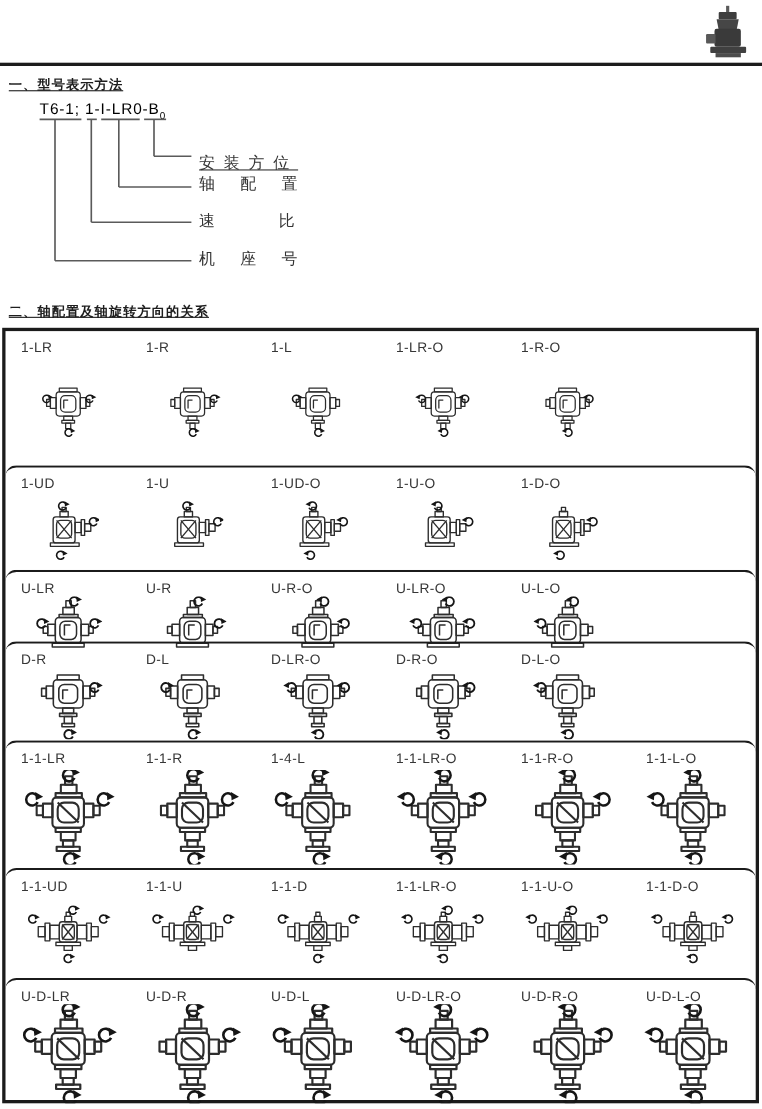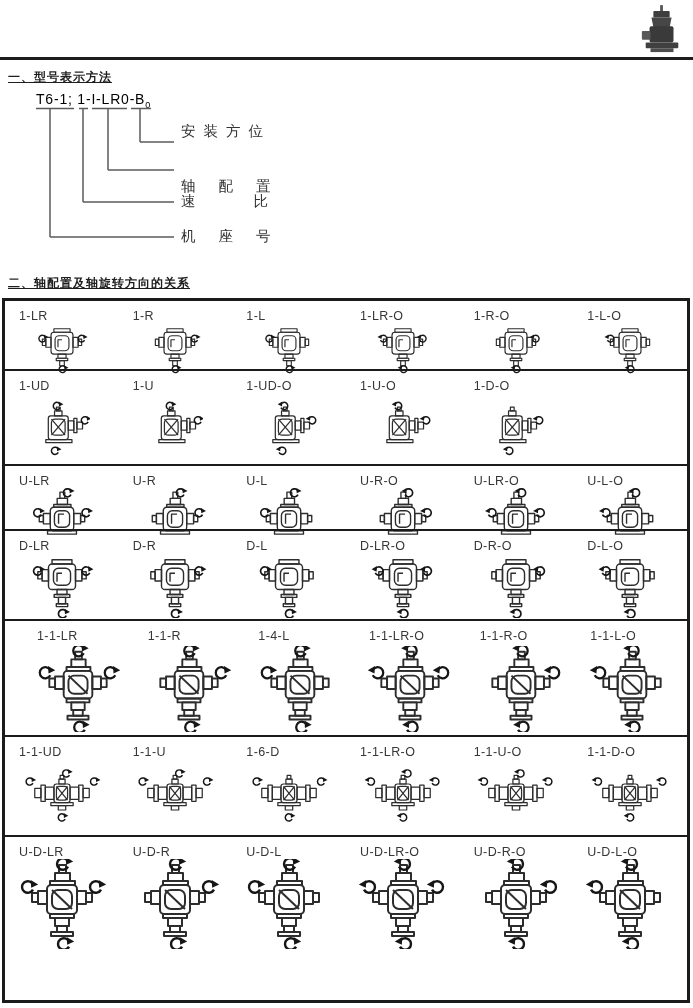--- a/index.html
+++ b/index.html
@@ -13,31 +13,31 @@
   .toprule{position:absolute;left:0;top:57px;width:693px;height:3px;background:#1c1c1c;}
   .h1,.h2{position:absolute;left:4px;margin:4px;font-size:12px;font-weight:bold;color:#1e1e1e;letter-spacing:1px;white-space:pre;text-decoration:underline;}
   .h1{top:65px;}
   .h2{top:271px;}
   
   .code{position:absolute;left:36px;top:91px;font-size:14px;letter-spacing:.8px;color:#000000;white-space:pre;}
   .code sub{font-size:9px;letter-spacing:0;}
   .leads{position:absolute;left:0;top:0;width:400px;height:260px;pointer-events:none;}
   .leads line{stroke:#5a5a5a;stroke-width:1.5;}
   .lg{position:absolute;left:181px;font-size:14.5px;color:#333;white-space:nowrap;line-height:17px;}
-  .lg0{top:123px;letter-spacing:8px;}
-  .lg1{top:178px;letter-spacing:23px;}
+  .lg0{top:141px;letter-spacing:8px;text-decoration:underline;}
+  .lg1{top:161px;letter-spacing:23px;font-family:Liberation Mono, monospace;}
   .lg2{top:193px;letter-spacing:58px;}
   .lg3{top:228px;letter-spacing:23px;}
   
   .matrix{
     position:absolute;left:2px;top:298px;width:688px;height:705px;
     border:3px solid #1b1b1b;box-sizing:border-box;display:flex;flex-direction:column;background:#fff;
   }
   .trow{display:grid;grid-template-columns:repeat(6,1fr);box-sizing:border-box;}
-  .trow + .trow{border-top:2px solid #1b1b1b;}
+  .trow + .trow{border-top:2px solid #1b1b1b;border-radius:10px;}
   .tcell{display:flex;flex-direction:column;align-items:center;min-width:0;}
   .clabel{
     align-self:flex-start;margin:8px 0 0 14px;font-size:12.5px;color:#363636;
     letter-spacing:.4px;white-space:nowrap;
   }
   .dwrap{flex:1;display:flex;align-items:center;justify-content:center;width:100%;}
   .gbx rect,.gbx line,.gbx path{fill:none;stroke:#2d2d2d;stroke-width:2;stroke-linejoin:round;}
   .defs{position:absolute;width:0;height:0;overflow:hidden;}
 </style>
 </head>
@@ -89,21 +89,21 @@
     </svg>
     <div class="lg lg0">安装方位</div>
     <div class="lg lg1">轴配置</div>
     <div class="lg lg2">速比</div>
     <div class="lg lg3">机座号</div>
   </div>
 
   <h2 class="h2">二、轴配置及轴旋转方向的关系</h2>
 
   <div class="matrix" id="matrix">
-      <div class="trow" style="height: 68px;">
+      <div class="trow" style="height: 122px;">
         <div class="tcell">
           <div class="clabel">1-LR</div>
           <div class="dwrap">
             <svg class="gbx" width="52" height="52" viewBox="0 0 90 90">
               <rect x="31" y="10" width="28" height="6"></rect>
               <rect x="26" y="16" width="38" height="38" rx="5"></rect>
               <rect x="33" y="22" width="24" height="26" rx="7"></rect>
               <path d="M38,42 v-13 h7"></path>
               <rect x="17" y="25" width="9" height="17"></rect>
               <rect x="11" y="28" width="6" height="11"></rect>
@@ -192,40 +192,20 @@
               <rect x="64" y="25" width="9" height="17"></rect>
               <rect x="73" y="28" width="6" height="11"></rect>
               <rect x="38" y="54" width="14" height="7"></rect>
               <rect x="35" y="61" width="20" height="4"></rect>
               <rect x="41" y="65" width="8" height="9"></rect>
               <use href="#rarr" transform="translate(79,27) scale(-1,1)"></use>
               <use href="#rarr" transform="translate(46,80) scale(-1,1)"></use>
             </svg>
           </div>
         </div>
-        <div class="tcell">
-          <div class="clabel">1-L-O</div>
-          <div class="dwrap">
-            <svg class="gbx" width="52" height="52" viewBox="0 0 90 90">
-              <rect x="31" y="10" width="28" height="6"></rect>
-              <rect x="26" y="16" width="38" height="38" rx="5"></rect>
-              <rect x="33" y="22" width="24" height="26" rx="7"></rect>
-              <path d="M38,42 v-13 h7"></path>
-              <rect x="17" y="25" width="9" height="17"></rect>
-              <rect x="11" y="28" width="6" height="11"></rect>
-              <rect x="64" y="25" width="9" height="17"></rect>
-              <rect x="73" y="28" width="6" height="11"></rect>
-              <rect x="38" y="54" width="14" height="7"></rect>
-              <rect x="35" y="61" width="20" height="4"></rect>
-              <rect x="41" y="65" width="8" height="9"></rect>
-              <use href="#rarr" transform="translate(11,27) scale(-1,1)"></use>
-              <use href="#rarr" transform="translate(46,80) scale(-1,1)"></use>
-            </svg>
-          </div>
-        </div>
       </div>
       <div class="trow" style="height: 95px;">
         <div class="tcell">
           <div class="clabel">1-UD</div>
           <div class="dwrap">
             <svg class="gbx" width="56" height="56" viewBox="0 0 90 90">
               <rect x="23" y="24" width="32" height="38" rx="4"></rect>
               <rect x="28" y="29" width="22" height="26" rx="6"></rect>
               <line x1="28" y1="29" x2="50" y2="55"></line>
               <line x1="50" y1="29" x2="28" y2="55"></line>
@@ -355,40 +335,20 @@
               <rect x="18" y="37" width="10" height="15"></rect>
               <rect x="12" y="40" width="6" height="9"></rect>
               <rect x="62" y="37" width="10" height="15"></rect>
               <rect x="72" y="40" width="6" height="9"></rect>
               <use href="#rarr" transform="translate(80,36)"></use>
               <use href="#rarr" transform="translate(53,7)"></use>
             </svg>
           </div>
         </div>
         <div class="tcell">
-          <div class="clabel">U-L</div>
-          <div class="dwrap">
-            <svg class="gbx" width="62" height="62" viewBox="0 0 90 90">
-              <rect x="42" y="6" width="7" height="9"></rect>
-              <rect x="38" y="15" width="15" height="9"></rect>
-              <rect x="33" y="24" width="25" height="4"></rect>
-              <rect x="28" y="28" width="34" height="34" rx="5"></rect>
-              <rect x="34" y="33" width="22" height="24" rx="7"></rect>
-              <path d="M40,52 v-14 h8"></path>
-              <rect x="24" y="62" width="42" height="5"></rect>
-              <rect x="18" y="37" width="10" height="15"></rect>
-              <rect x="12" y="40" width="6" height="9"></rect>
-              <rect x="62" y="37" width="10" height="15"></rect>
-              <rect x="72" y="40" width="6" height="9"></rect>
-              <use href="#rarr" transform="translate(10,36)"></use>
-              <use href="#rarr" transform="translate(53,7)"></use>
-            </svg>
-          </div>
-        </div>
-        <div class="tcell">
           <div class="clabel">U-R-O</div>
           <div class="dwrap">
             <svg class="gbx" width="62" height="62" viewBox="0 0 90 90">
               <rect x="42" y="6" width="7" height="9"></rect>
               <rect x="38" y="15" width="15" height="9"></rect>
               <rect x="33" y="24" width="25" height="4"></rect>
               <rect x="28" y="28" width="34" height="34" rx="5"></rect>
               <rect x="34" y="33" width="22" height="24" rx="7"></rect>
               <path d="M40,52 v-14 h8"></path>
               <rect x="24" y="62" width="42" height="5"></rect>
@@ -437,42 +397,20 @@
               <rect x="12" y="40" width="6" height="9"></rect>
               <rect x="62" y="37" width="10" height="15"></rect>
               <rect x="72" y="40" width="6" height="9"></rect>
               <use href="#rarr" transform="translate(10,36) scale(-1,1)"></use>
               <use href="#rarr" transform="translate(53,7) scale(-1,1)"></use>
             </svg>
           </div>
         </div>
       </div>
       <div class="trow" style="height: 90px;">
-        <div class="tcell">
-          <div class="clabel">D-LR</div>
-          <div class="dwrap">
-            <svg class="gbx" width="64" height="64" viewBox="0 0 90 90">
-              <rect x="31" y="8" width="28" height="6"></rect>
-              <rect x="26" y="14" width="38" height="36" rx="5"></rect>
-              <rect x="33" y="20" width="24" height="24" rx="7"></rect>
-              <path d="M38,39 v-12 h7"></path>
-              <rect x="17" y="22" width="9" height="16"></rect>
-              <rect x="11" y="25" width="6" height="10"></rect>
-              <rect x="64" y="22" width="9" height="16"></rect>
-              <rect x="73" y="25" width="6" height="10"></rect>
-              <rect x="38" y="50" width="14" height="7"></rect>
-              <rect x="34" y="57" width="22" height="4"></rect>
-              <rect x="40" y="61" width="10" height="9"></rect>
-              <rect x="37" y="70" width="16" height="4"></rect>
-              <use href="#rarr" transform="translate(11,24)"></use>
-              <use href="#rarr" transform="translate(79,24)"></use>
-              <use href="#rarr" transform="translate(46,84)"></use>
-            </svg>
-          </div>
-        </div>
         <div class="tcell">
           <div class="clabel">D-R</div>
           <div class="dwrap">
             <svg class="gbx" width="64" height="64" viewBox="0 0 90 90">
               <rect x="31" y="8" width="28" height="6"></rect>
               <rect x="26" y="14" width="38" height="36" rx="5"></rect>
               <rect x="33" y="20" width="24" height="24" rx="7"></rect>
               <path d="M38,39 v-12 h7"></path>
               <rect x="17" y="22" width="9" height="16"></rect>
               <rect x="11" y="25" width="6" height="10"></rect>
@@ -566,21 +504,21 @@
               <rect x="38" y="50" width="14" height="7"></rect>
               <rect x="34" y="57" width="22" height="4"></rect>
               <rect x="40" y="61" width="10" height="9"></rect>
               <rect x="37" y="70" width="16" height="4"></rect>
               <use href="#rarr" transform="translate(11,24) scale(-1,1)"></use>
               <use href="#rarr" transform="translate(46,84) scale(-1,1)"></use>
             </svg>
           </div>
         </div>
       </div>
-      <div class="trow" style="height: 116px; padding-left: 18px;">
+      <div class="trow" style="height: 116px;">
         <div class="tcell">
           <div class="clabel">1-1-LR</div>
           <div class="dwrap">
             <svg class="gbx" width="86" height="86" viewBox="0 0 90 90">
               <rect x="42" y="6" width="7" height="8"></rect>
               <rect x="38" y="14" width="15" height="8"></rect>
               <rect x="33" y="22" width="25" height="4"></rect>
               <rect x="30" y="26" width="30" height="29" rx="4"></rect>
               <rect x="35" y="31" width="20" height="19" rx="6"></rect>
               <line x1="35" y1="31" x2="55" y2="50"></line>
@@ -765,21 +703,21 @@
               <rect x="97" y="31" width="10" height="15"></rect>
               <rect x="45" y="54" width="36" height="5"></rect>
               <rect x="57" y="59" width="12" height="7"></rect>
               <use href="#rarr" transform="translate(11,20)"></use>
               <use href="#rarr" transform="translate(115,20)"></use>
               <use href="#rarr" transform="translate(70,7)"></use>
             </svg>
           </div>
         </div>
         <div class="tcell">
-          <div class="clabel">1-6-D</div>
+          <div class="clabel">1-1-D</div>
           <div class="dwrap">
             <svg class="gbx" width="78" height="56" viewBox="0 0 126 90">
               <rect x="50" y="24" width="26" height="30" rx="4"></rect>
               <rect x="54" y="28" width="18" height="22" rx="5"></rect>
               <line x1="54" y1="28" x2="72" y2="50"></line>
               <line x1="72" y1="28" x2="54" y2="50"></line>
               <rect x="58" y="16" width="10" height="8"></rect>
               <rect x="60" y="10" width="6" height="6"></rect>
               <rect x="36" y="29" width="14" height="20"></rect>
               <rect x="29" y="26" width="7" height="26"></rect>

